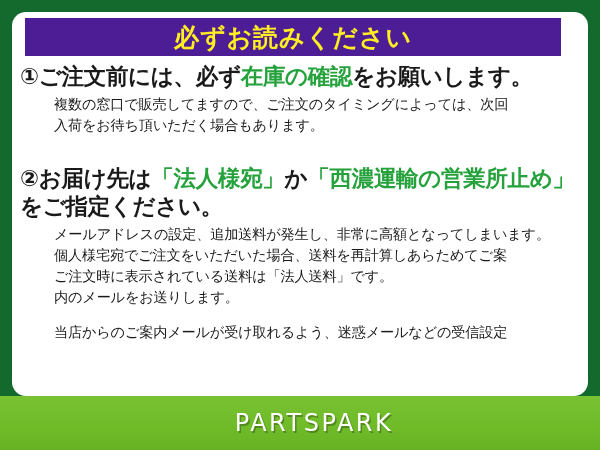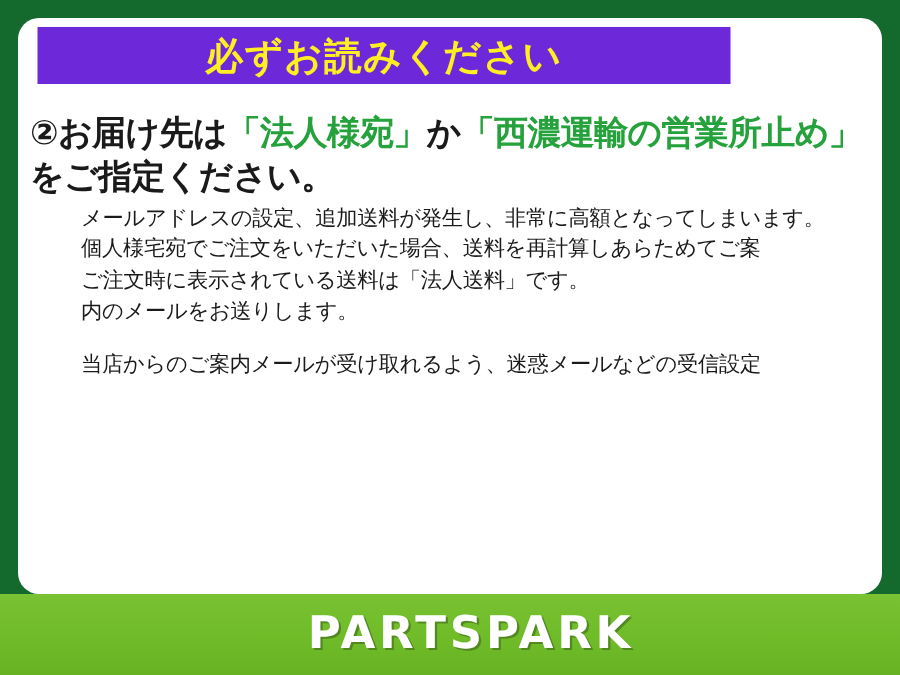--- a/index.html
+++ b/index.html
@@ -33,23 +33,23 @@
     border-radius: 14px;
     box-sizing: border-box;
     overflow: hidden;
   }
 
   
   #title-bar {
     position: absolute;
     left: 13px;
     top: 6px;
-    width: 462px;
+    width: 536px;
     height: 38px;
-    background: #6d28d9;
+    background: #4c1d95;
     display: flex;
     align-items: center;
     justify-content: center;
   }
   #title-text {
     color: #ffee22;
     font-size: 25px;
     font-weight: bold;
     letter-spacing: 1px;
     line-height: 1;
@@ -86,58 +86,67 @@
     font-size: 14.2px;
     color: #1a1a1a;
     line-height: 1.47;
     letter-spacing: -0.2px;
   }
   .body-line {
     white-space: nowrap;
   }
 
   #item-1 { margin-top: 0; }
-  #item-2 { margin-top: 13px; }
+  #item-2 { margin-top: 28px; }
   #item-3 { margin-top: 14px; }
 
   
   #footer {
     position: absolute;
     left: 0;
     top: 396px;
     width: 600px;
     height: 54px;
     background: linear-gradient(to bottom, #79c233 0%, #6fbb28 55%, #67b224 100%);
     display: flex;
     align-items: center;
     justify-content: center;
   }
   #brand-text {
     color: #ffffff;
-    font-size: 30px;
-    font-weight: bold;
+    font-size: 24px;
+    font-weight: normal;
     letter-spacing: 2.5px;
     text-shadow: 1.5px 1.5px 0 rgba(60,95,25,0.55);
     line-height: 1;
     margin-left: 28px;
   }
 </style>
 </head>
 <body>
 
 <div id="notice-card">
 
   <div id="panel">
 
     <div id="title-bar">
       <span id="title-text">必ずお読みください</span>
     </div>
 
     <div id="items">
 
+      <div class="item" id="item-1">
+        <div class="item-heading">
+          <span>①</span><span>ご注文前には、必ず</span><span class="accent">在庫の確認</span><span>をお願いします。</span>
+        </div>
+        <div class="item-body">
+          <div class="body-line">複数の窓口で販売してますので、ご注文のタイミングによっては、次回</div>
+          <div class="body-line">入荷をお待ち頂いただく場合もあります。</div>
+        </div>
+      </div>
 
       <div class="item" id="item-2">
         <div class="item-heading wrap">
           <span>②</span><span>お届け先は</span><span class="accent">「法人様宛」</span><span>か</span><span class="accent">「西濃運輸の営業所止め」</span><span>をご指定ください。</span>
         </div>
         <div class="item-body">
           <div class="body-line">メールアドレスの設定、追加送料が発生し、非常に高額となってしまいます。</div>
           <div class="body-line">個人様宅宛でご注文をいただいた場合、送料を再計算しあらためてご案</div>
           <div class="body-line">ご注文時に表示されている送料は「法人送料」です。</div>
           <div class="body-line">内のメールをお送りします。</div>

